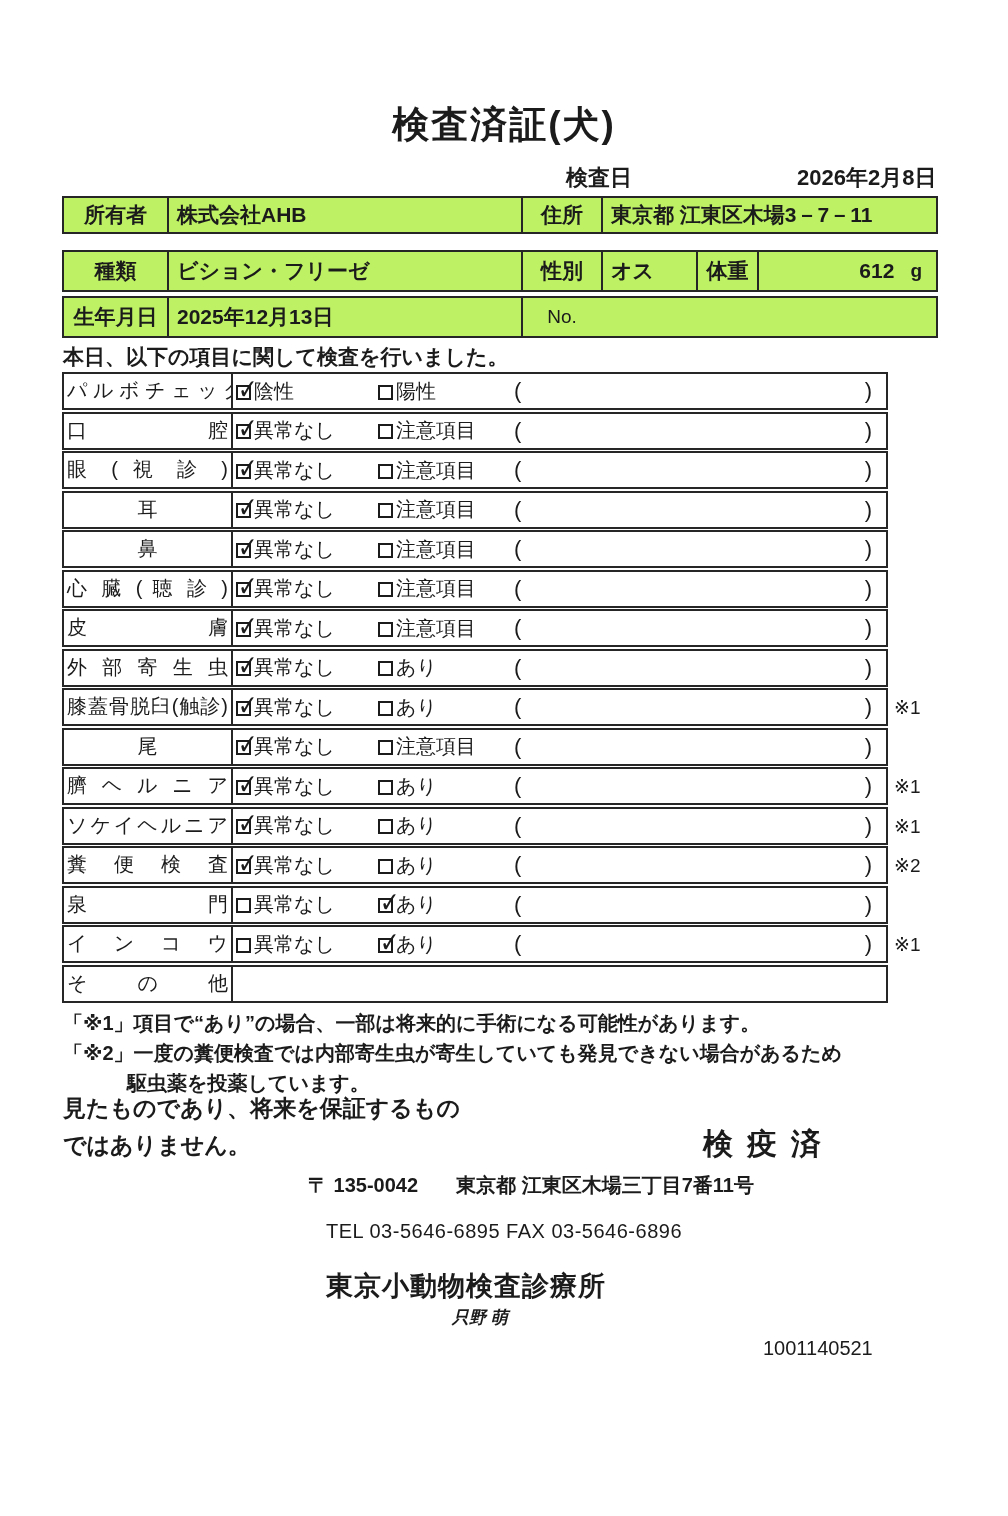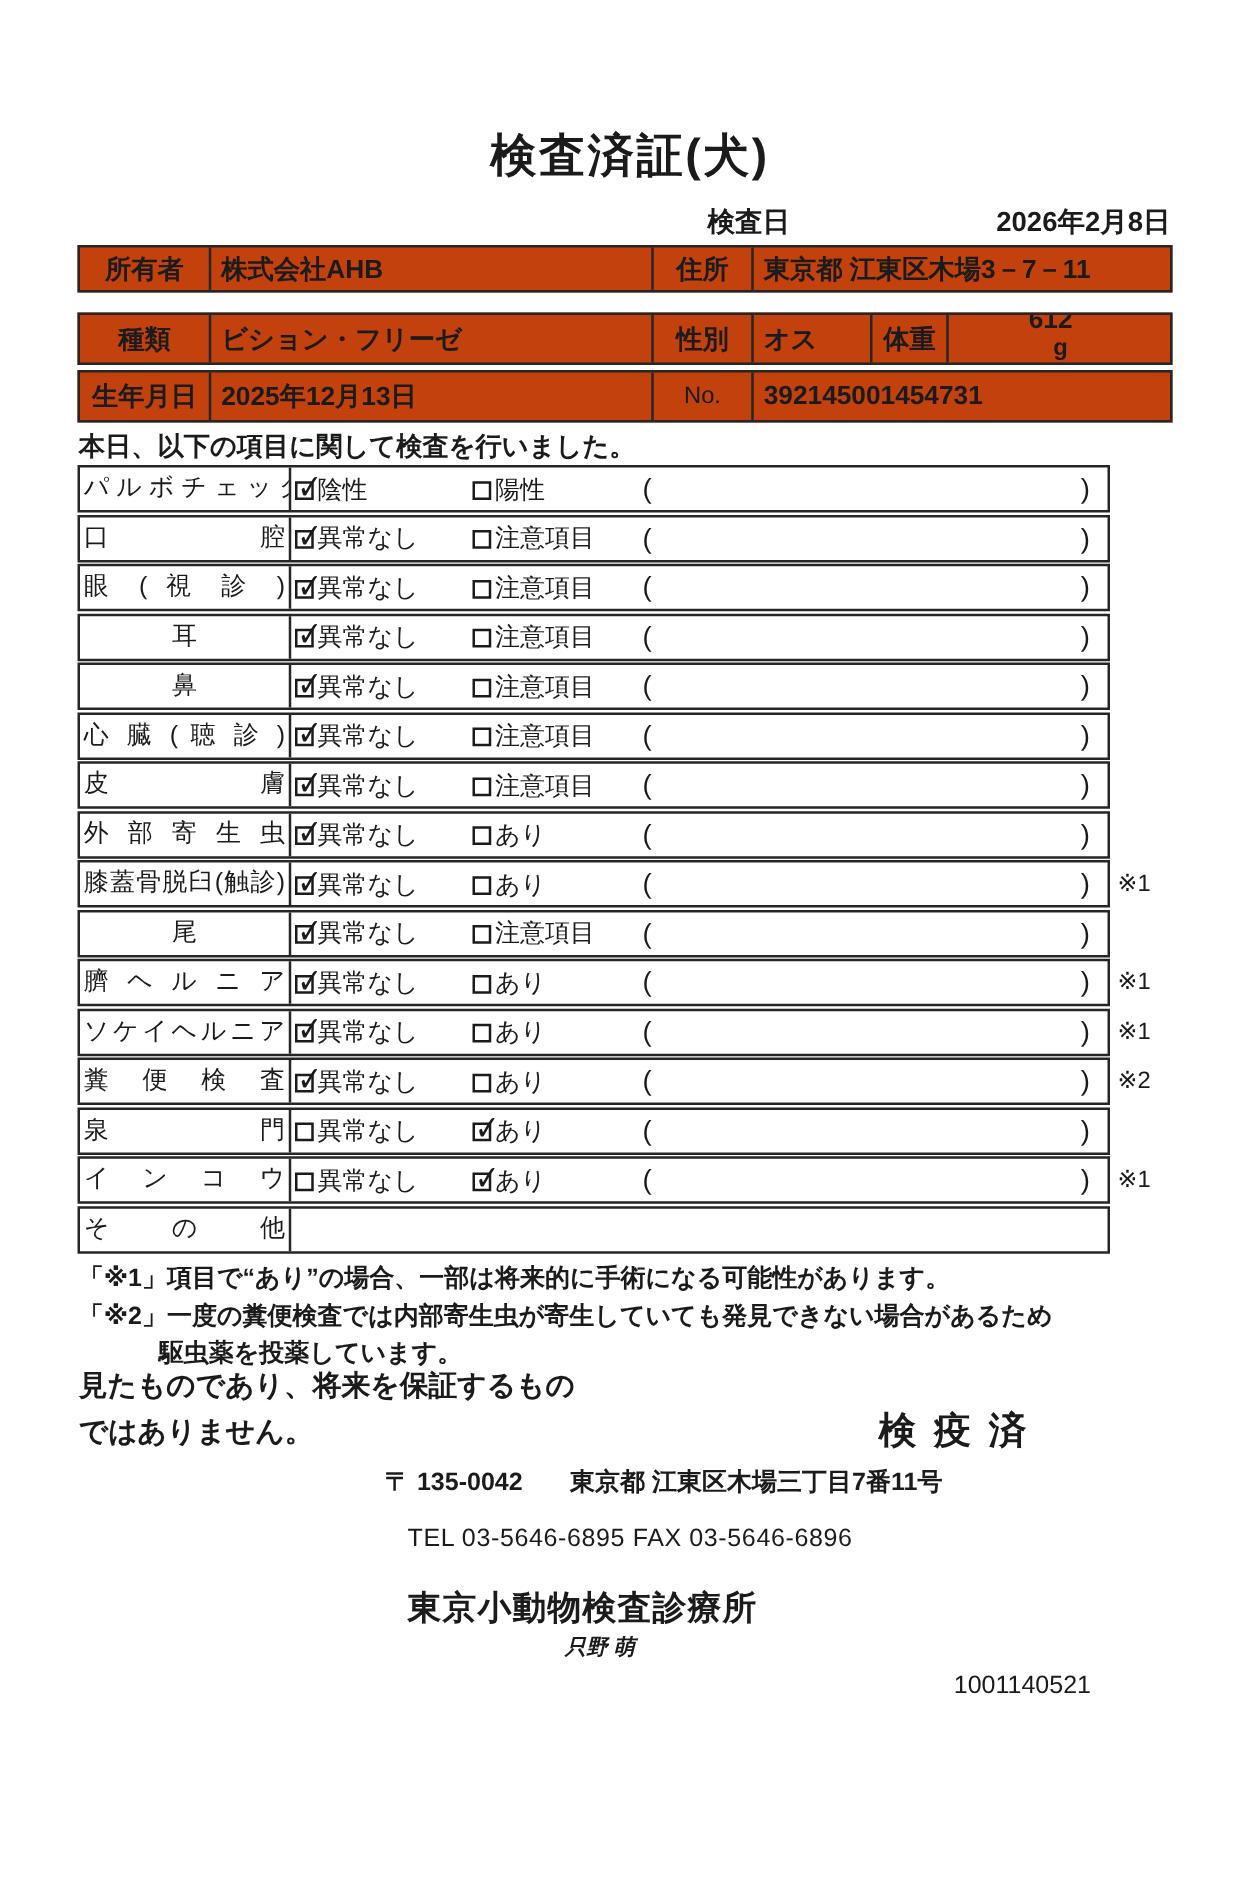--- a/index.html
+++ b/index.html
@@ -9,35 +9,35 @@
     position:relative; width:1008px; height:1516px; margin:0 auto;
     background:#ffffff; overflow:hidden;
   }
   .doc-title {
     position:absolute; top:100px; left:0; width:100%;
     text-align:center; font-size:37px; font-weight:600; letter-spacing:2px;
   }
   .date-label { position:absolute; top:163px; left:566px; font-size:22px; font-weight:600; }
   .date-value { position:absolute; top:163px; left:797px; font-size:22px; font-weight:600; }
 
-  .tbl { position:absolute; left:62px; width:876px; display:flex; border:2.5px solid #262626; background:#c2410c; }
+  .tbl { position:absolute; left:62px; width:876px; display:flex; border:2.5px solid #262626; background:#bef264; }
   .tbl .cell { display:flex; align-items:center; font-size:21px; font-weight:600; overflow:hidden; white-space:nowrap; }
   .tbl .cell + .cell { border-left:2.5px solid #262626; }
   .tbl .lbl { justify-content:center; }
   .tbl .val { padding-left:8px; }
   .tbl-a { top:196px; height:38px; }
   .tbl-b1 { top:250px; height:42px; }
   .tbl-b2 { top:296px; height:42px; }
   .w103 { width:103px; flex:none; }
   .w340 { width:354px; flex:none; }
   .w80  { width:80px;  flex:none; }
   .w95  { width:95px;  flex:none; }
   .w77  { width:61px;  flex:none; }
   .flex1 { flex:1; }
-  .weight-cell { justify-content:flex-end; padding-right:14px;flex-direction:column; }
+  .weight-cell { justify-content:flex-end; padding-right:14px; }
   .weight-unit { margin-left:16px; font-size:19px; }
 
   .intro { position:absolute; top:343px; left:63px; font-size:21px; font-weight:600; }
 
   .check-table { position:absolute; top:372px; left:62px; width:826px; }
   .ct-row {
     position:relative; display:flex; height:38px; border:2.5px solid #262626;
     background:#fff; margin-top:1.5px;
   }
   .ct-row:first-child { margin-top:0; }
@@ -106,21 +106,20 @@
     <div class="cell weight-cell flex1">
       <span>612</span>
       <span class="weight-unit">g</span>
     </div>
   </div>
 
   <div class="tbl tbl-b2">
     <div class="cell lbl w103">生年月日</div>
     <div class="cell val w340">2025年12月13日</div>
     <div class="cell lbl w80" style="font-size:19px;font-weight:400;">No.</div>
-    <div class="cell val flex1">392145001454731</div>
   </div>
 
   <div class="intro">本日、以下の項目に関して検査を行いました。</div>
 
   <div class="check-table">
 
     <div class="ct-row">
       <div class="ct-label">パ ル ボ チ ェ ッ ク</div>
       <div class="ct-content">
         <span class="opt opt-1">

